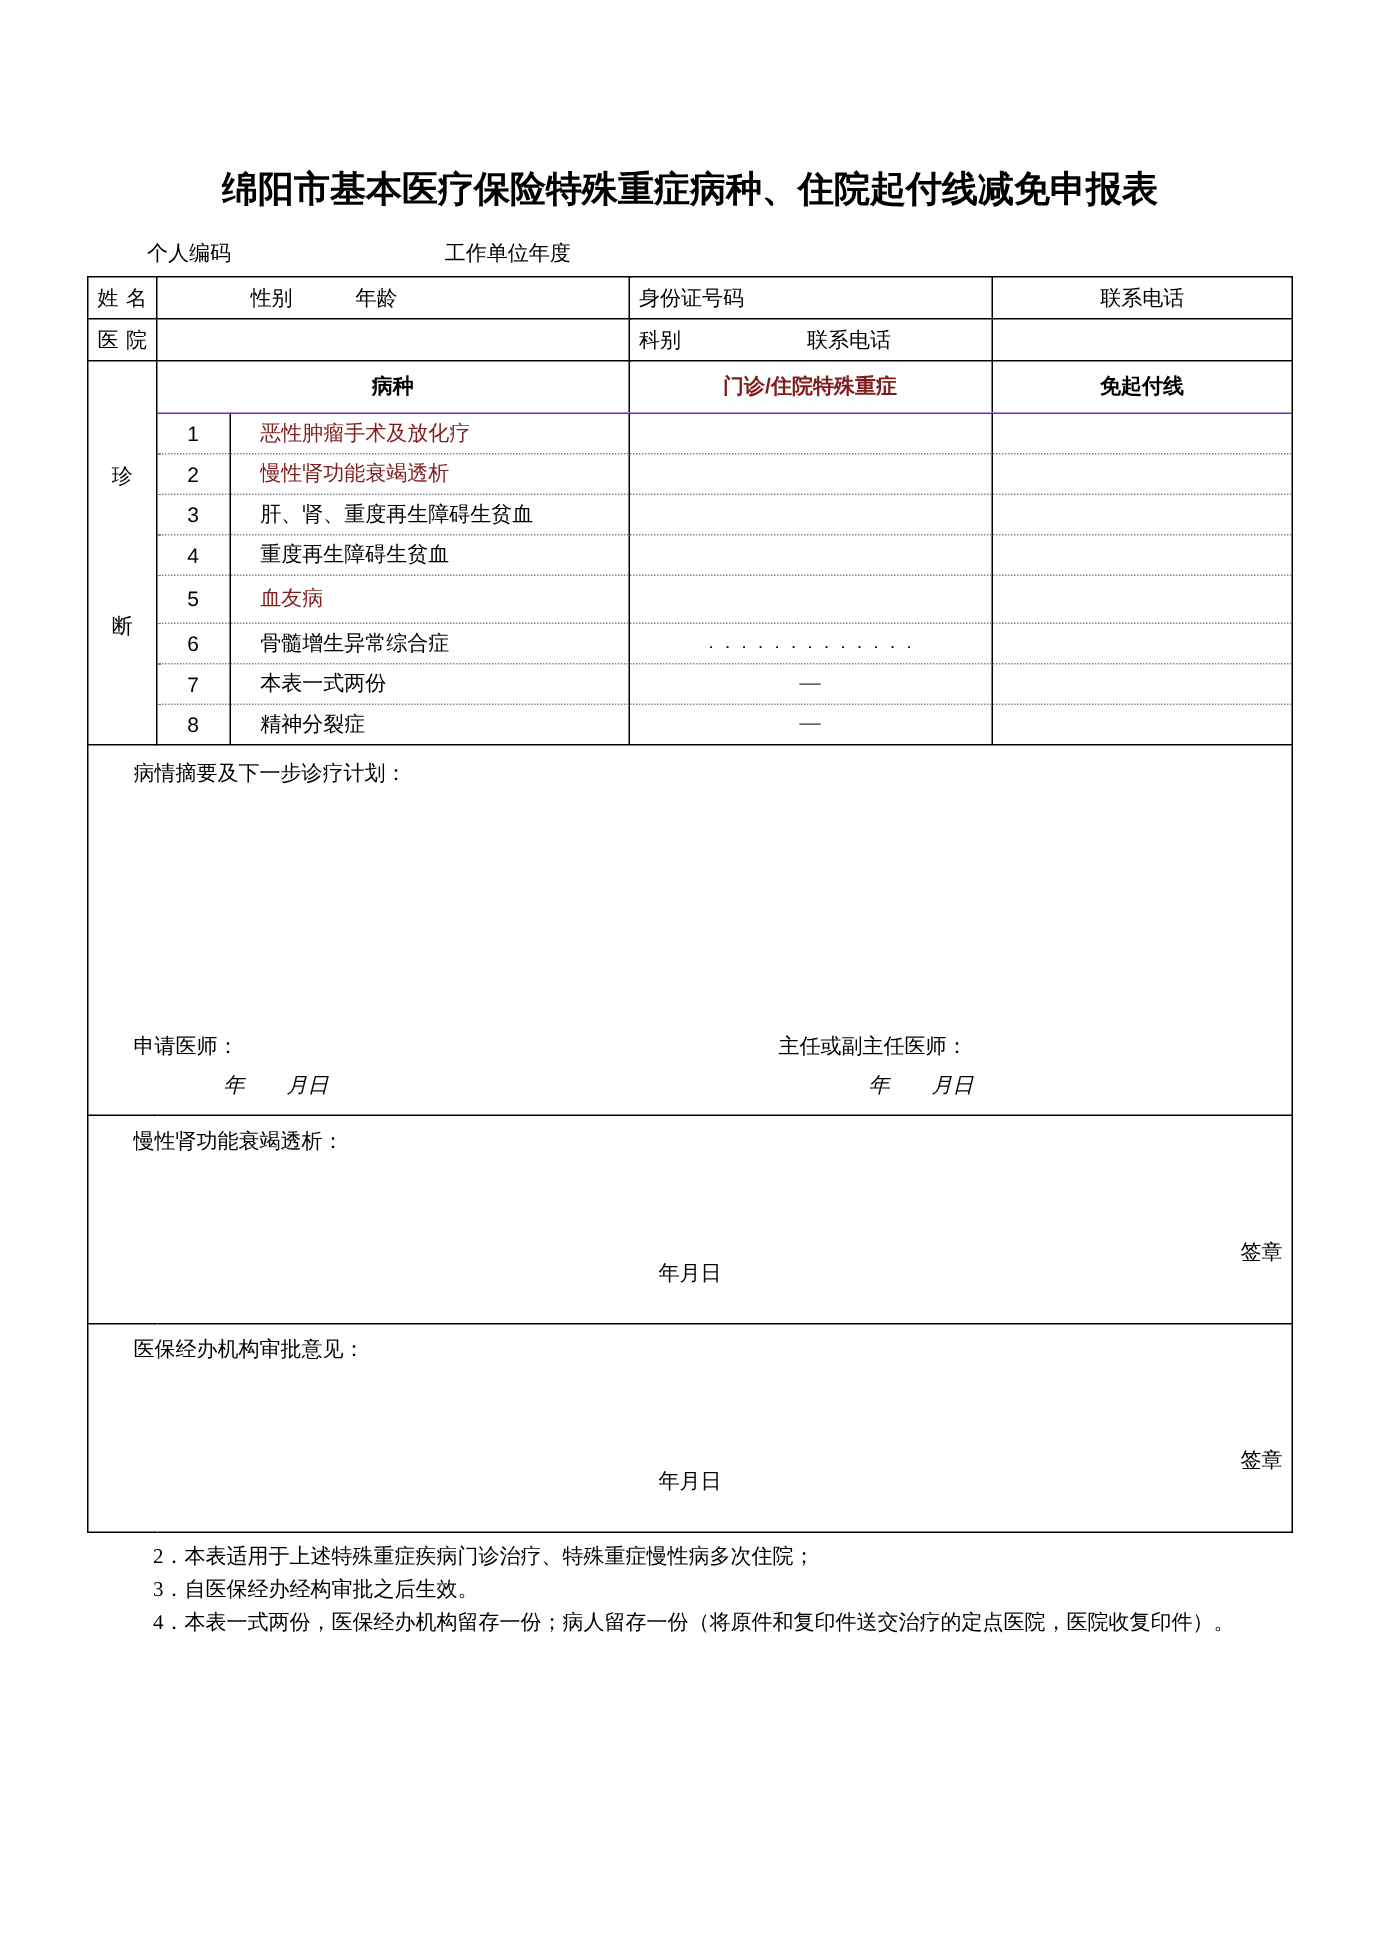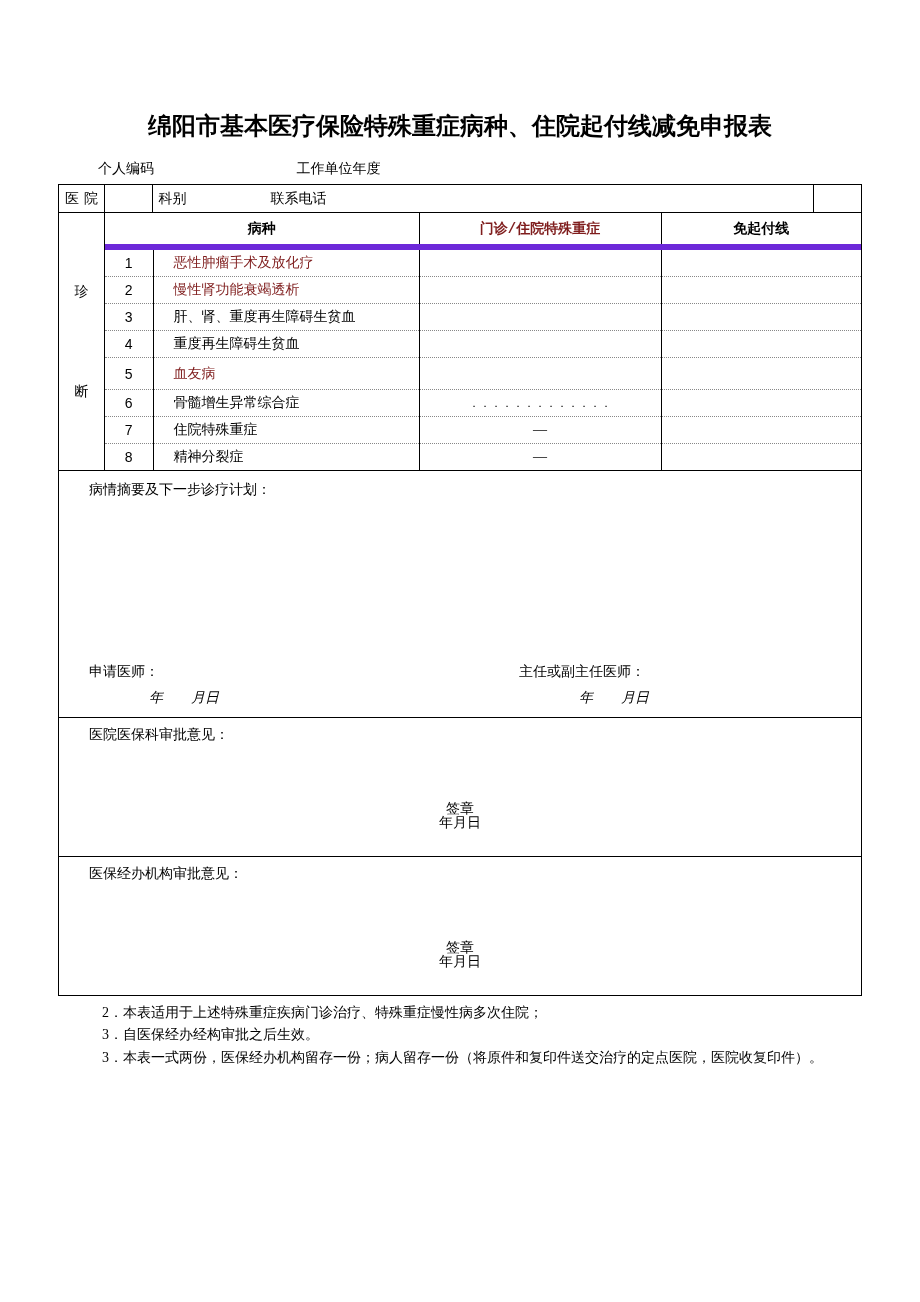--- a/index.html
+++ b/index.html
@@ -52,23 +52,23 @@
       border: none;
       border-bottom: 1px dotted #888;
       border-top: 1px dotted #888;
       border-left: 1px solid #000;
       padding: 4px 10px;
       height: 26px;
       font-size: 14px;
     }
     table.inner tr:first-child td, table.inner tr:first-child th { border-top: none; }
     table.inner .hdr td, table.inner .hdr th {
-      border-bottom: 6px solid #6d28d9;
+      border-bottom: 1px solid #6d28d9;
       height: 34px;
-      font-family: Liberation Mono, monospace;
+      font-family: Liberation Sans, sans-serif;
     }
     table.inner td:first-child, table.inner th:first-child { border-left: none; }
     .inner .col-num { width: 48px; text-align: center; font-family: Arial, sans-serif; }
     .inner .col-name { padding-left: 20px; }
     .inner .col-a { width: 242px; text-align: center; }
     .inner .col-b { width: 200px; text-align: center; }
     .red { color: #7f1d1d; }
     .bold { font-weight: bold; }
     .section-block td {
       vertical-align: top;
@@ -77,21 +77,21 @@
     .summary-block { height: 238px; position: relative; }
     .summary-block .summary-label { position: absolute; top: 6px; left: 24px; }
     .summary-block .doctor-line { position: absolute; bottom: 32px; left: 24px; right: 24px; display: flex; }
     .summary-block .doctor-line .left-d { width: 430px; }
     .summary-block .doctor-line .right-d { flex: 1; font-family: Liberation Mono, monospace; }
     .summary-block .date-line { position: absolute; bottom: 6px; left: 24px; right: 24px; display: flex; font-style: italic; }
     .summary-block .date-line .left-d { width: 430px; padding-left: 60px; }
     .summary-block .date-line .right-d { flex: 1; padding-left: 60px; }
     .approval-block { height: 130px; position: relative; }
     .approval-block .appr-label { position: absolute; top: 4px; left: 24px; }
-    .approval-block .seal { position: absolute; bottom: 34px; left: 0; right: 0; text-align: center; }
+    .approval-block .seal { position: absolute; bottom: 34px; left: 0; right: 0; text-align: right; }
     .approval-block .appr-date { position: absolute; bottom: 20px; left: 0; right: 0; text-align: center; }
     .notes {
       font-size: 14px;
       line-height: 1.6;
       padding-left: 2px;
     }
     .notes .note-head { display: inline-block; }
     .notes ol { list-style: none; padding-left: 0; }
     .notes li { padding-left: 60px; text-indent: -18px; }
     .notes li.first { padding-left: 60px; text-indent: -60px; }
@@ -102,20 +102,28 @@
 <h1 class="title">绵阳市基本医疗保险特殊重症病种、住院起付线减免申报表</h1>
 
 <div class="header-line">
   <span class="hl-personal">个人编码</span>
   <span>工作单位年度</span>
 </div>
 
 <table class="main">
 
   <tbody>
+      <tr>
+    <td style="width:46px" class="row-label">姓名</td>
+    <td colspan="2" style="width:300px">
+          <span>性别</span>   <span>年龄</span>
+    </td>
+    <td style="width:242px">身份证号码</td>
+    <td style="width:200px;text-align:center">联系电话</td>
+  </tr>
 
   <tr>
     <td class="row-label">医院</td>
     <td colspan="2"></td>
     <td>
       <span>科别</span>      <span>联系电话</span>
     </td>
     <td></td>
   </tr>
 
@@ -163,21 +171,21 @@
           <td class="col-b"></td>
         </tr>
         <tr>
           <td class="col-num">6</td>
           <td class="col-name">骨髓增生异常综合症</td>
           <td class="col-a" style="font-size:11px">．．．．．．．．．．．．．</td>
           <td class="col-b"></td>
         </tr>
         <tr>
           <td class="col-num">7</td>
-          <td class="col-name">住院特殊重症</td>
+          <td class="col-name">本表一式两份</td>
           <td class="col-a">—</td>
           <td class="col-b"></td>
         </tr>
         <tr>
           <td class="col-num" style="border-bottom:none">8</td>
           <td class="col-name" style="border-bottom:none">精神分裂症</td>
           <td class="col-a" style="border-bottom:none">—</td>
           <td class="col-b" style="border-bottom:none"></td>
         </tr>
       </tbody>
@@ -197,21 +205,21 @@
           <div class="left-d">年  月日</div>
           <div class="right-d">年  月日</div>
         </div>
       </div>
     </td>
   </tr>
 
   <tr class="section-block">
     <td colspan="5" style="position:relative">
       <div class="approval-block">
-        <div class="appr-label">医院医保科审批意见：</div>
+        <div class="appr-label">慢性肾功能衰竭透析：</div>
         <div class="seal">签章</div>
         <div class="appr-date">年月日</div>
       </div>
     </td>
   </tr>
 
   <tr class="section-block">
     <td colspan="5" style="position:relative">
       <div class="approval-block">
         <div class="appr-label">医保经办机构审批意见：</div>
@@ -220,15 +228,15 @@
       </div>
     </td>
   </tr>
 </tbody>
   </table>
 
 <div class="notes">
   <ol>
     <li>2．本表适用于上述特殊重症疾病门诊治疗、特殊重症慢性病多次住院；</li>
     <li>3．自医保经办经构审批之后生效。</li>
-    <li>3．本表一式两份，医保经办机构留存一份；病人留存一份（将原件和复印件送交治疗的定点医院，医院收复印件）。</li>
+    <li>4．本表一式两份，医保经办机构留存一份；病人留存一份（将原件和复印件送交治疗的定点医院，医院收复印件）。</li>
   </ol>
 </div>
 
 </body></html>

